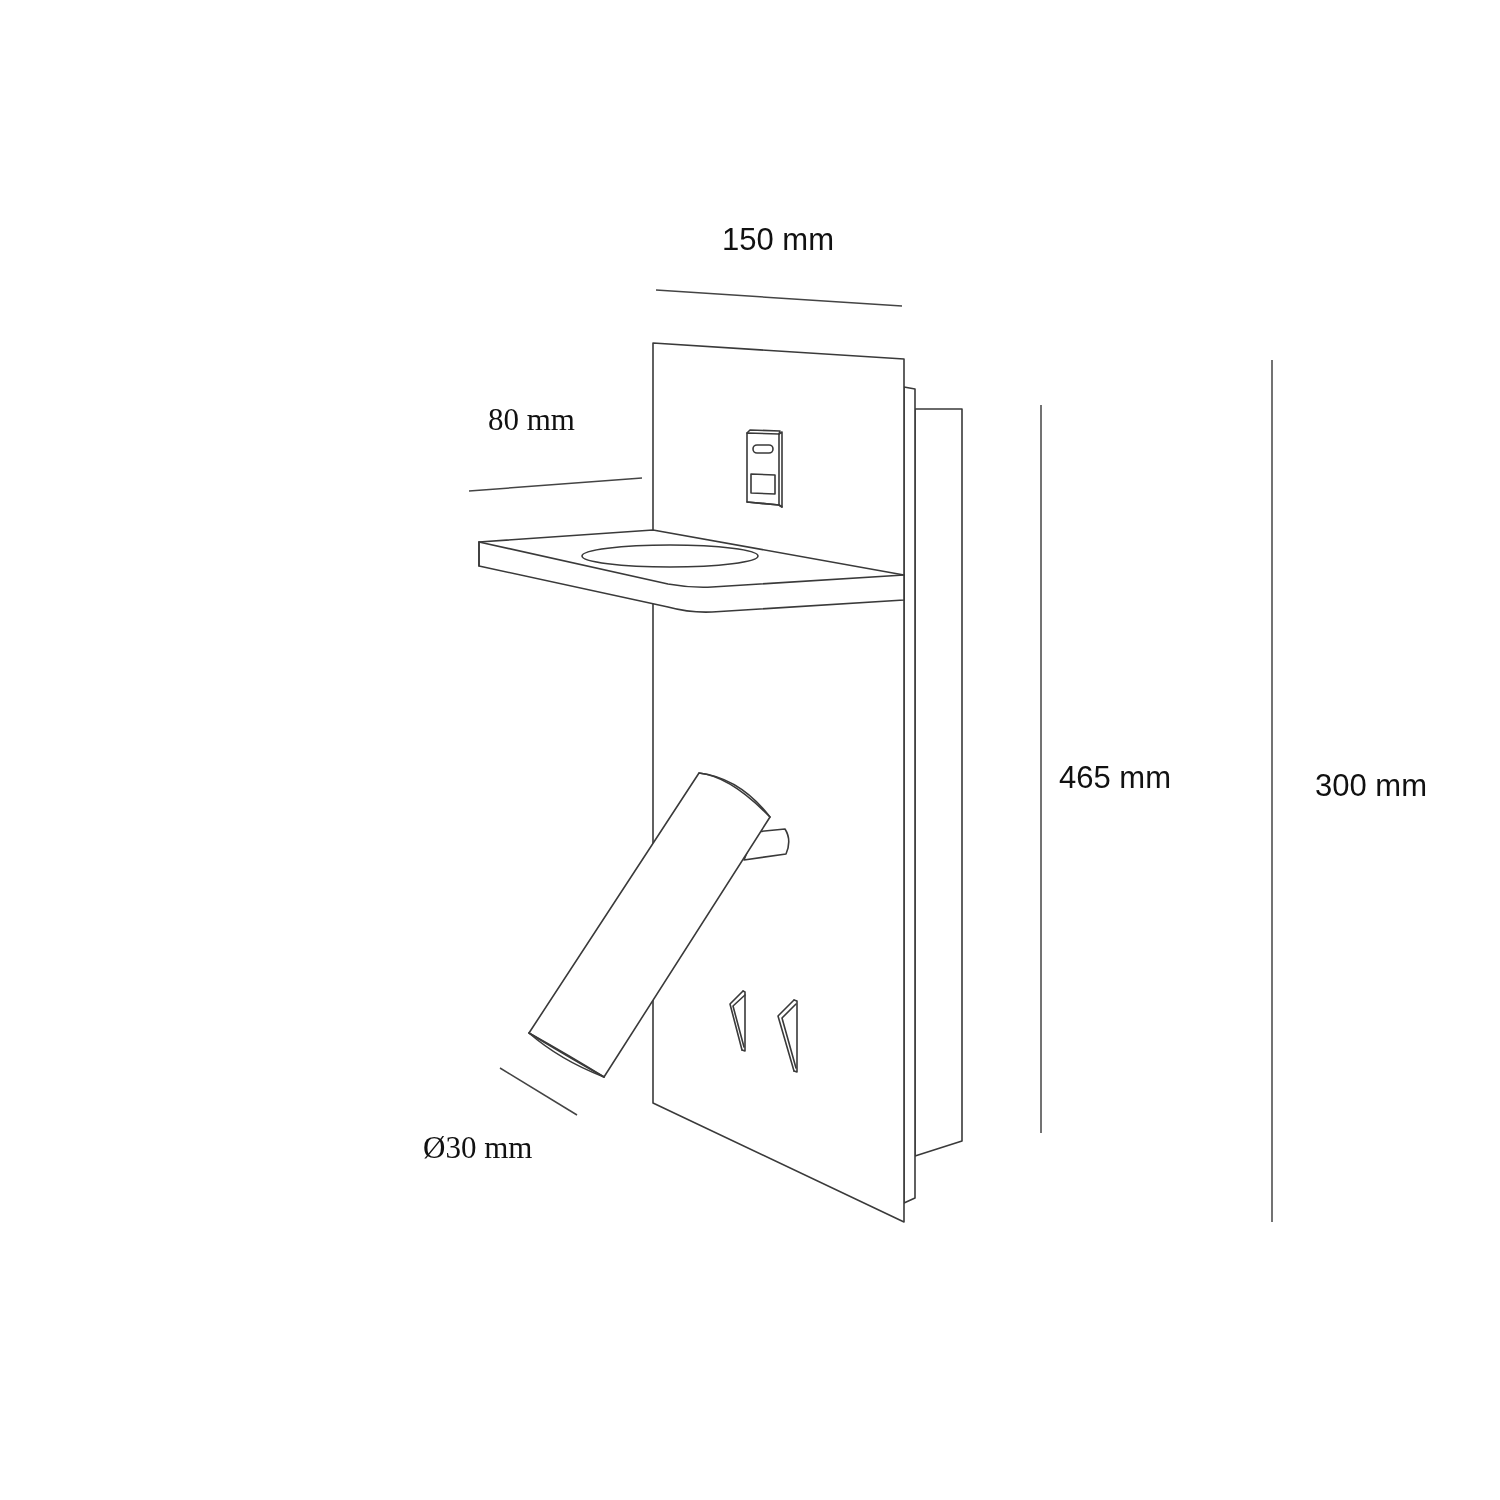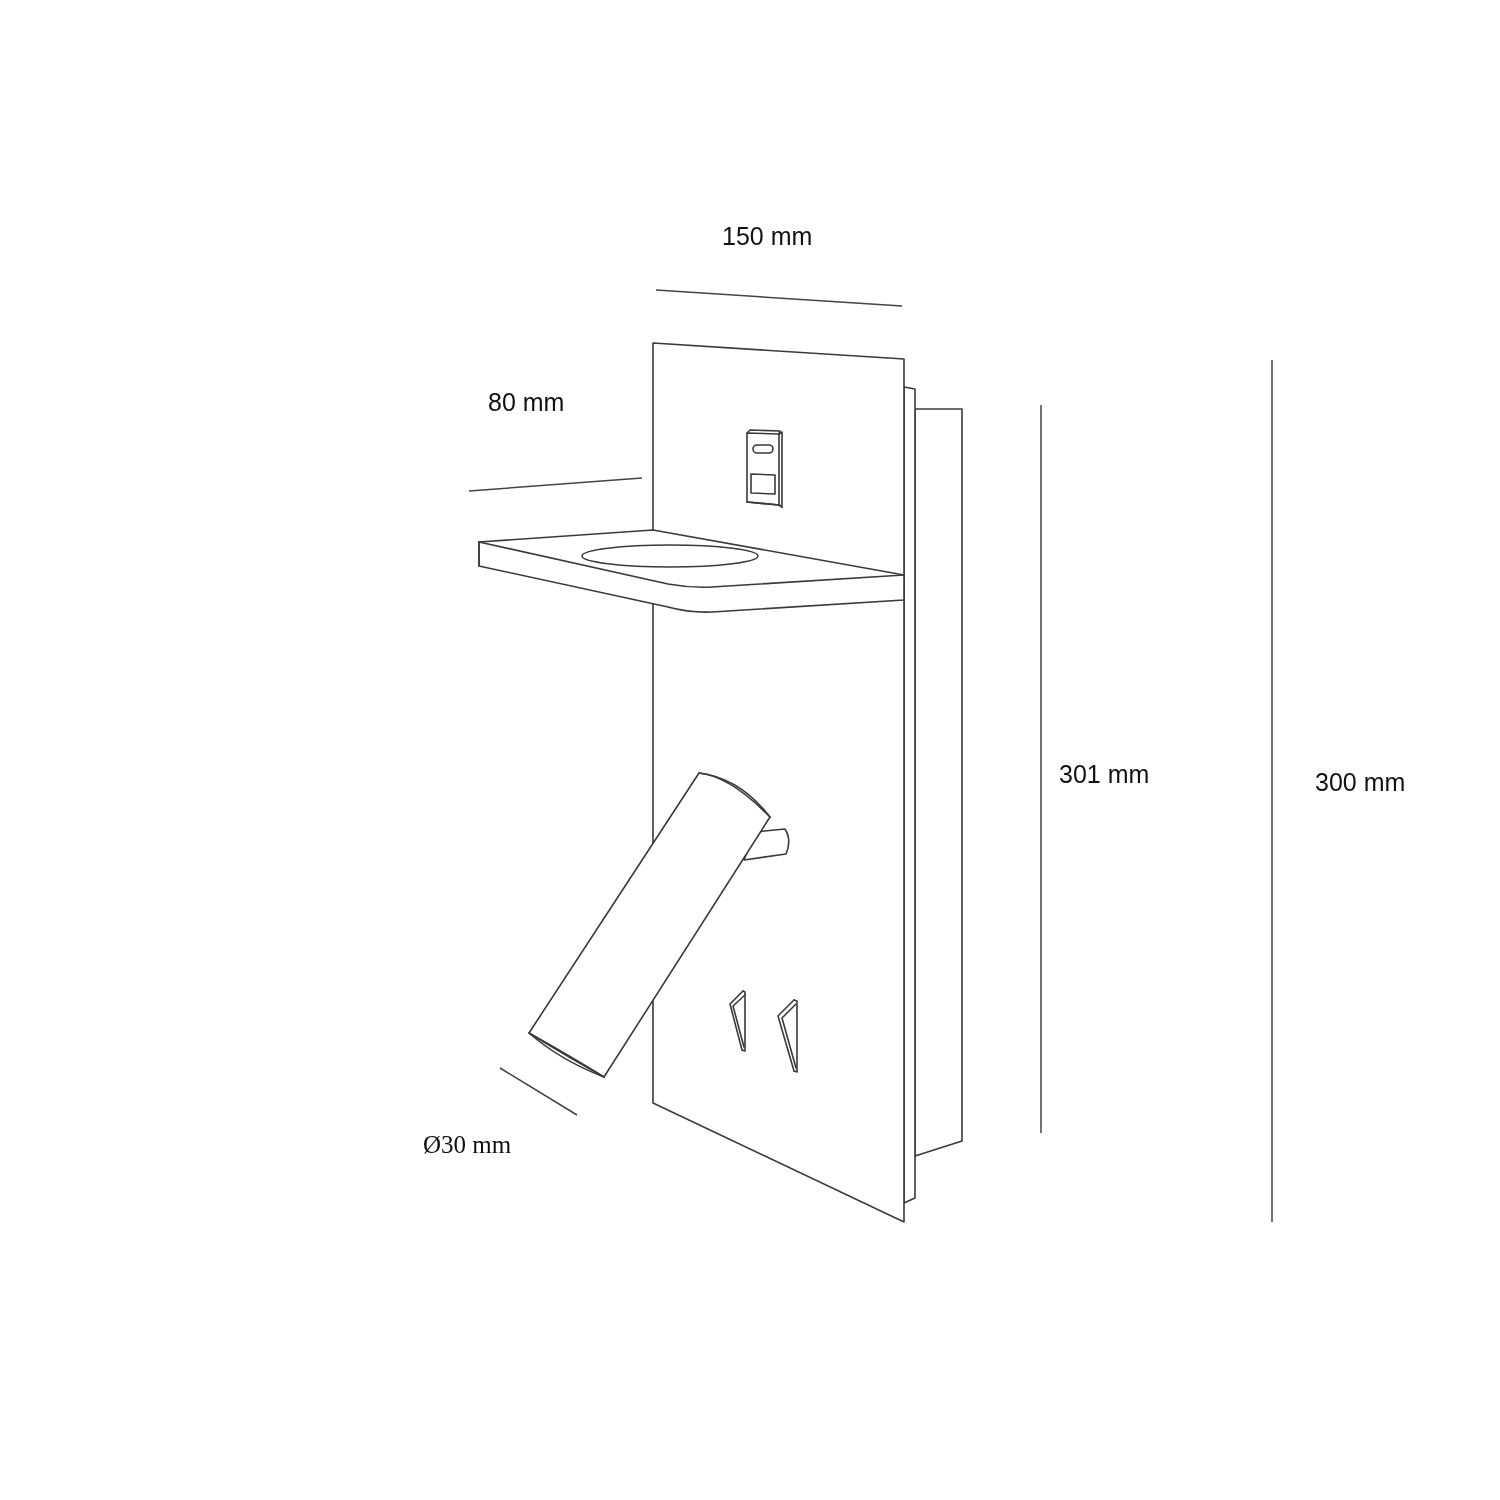--- a/index.html
+++ b/index.html
@@ -4,21 +4,21 @@
   <style>
     html, body { margin: 0; padding: 0; background: #ffffff; }
     body { width: 1500px; height: 1500px; position: relative; overflow: hidden; }
     #canvas { position: absolute; left: 0; top: 0; width: 1500px; height: 1500px; }
     .ln { fill: none; stroke: #3a3a3a; stroke-width: 1.6; stroke-linejoin: round; stroke-linecap: round; }
     .fillw { fill: #ffffff; stroke: #3a3a3a; stroke-width: 1.6; stroke-linejoin: round; }
     .dim { fill: none; stroke: #444444; stroke-width: 1.5; }
     .label {
       position: absolute;
       font-family: "Liberation Sans", sans-serif;
-      font-size: 25px;
+      font-size: 31px;
       color: #111111;
       white-space: nowrap;
       line-height: 1;
     }
   </style>
 </head>
 <body>
 
 <div id="diagram">
   <svg id="canvas" viewBox="0 0 1500 1500">
@@ -74,17 +74,17 @@
     </g>
 
     <line class="dim" x1="656" y1="290" x2="902" y2="306"></line>
     <line class="dim" x1="469" y1="491" x2="642" y2="478"></line>
     <line class="dim" x1="500" y1="1068" x2="577" y2="1115"></line>
     <line class="dim" x1="1041" y1="405" x2="1041" y2="1133"></line>
     <line class="dim" x1="1272" y1="360" x2="1272" y2="1222"></line>
   </svg>
 
   <div class="label" style="left:722px; top:224px;">150 mm</div>
-  <div class="label" style="left:488px; top:390px;">80 mm</div>
+  <div class="label" style="left:488px; top:404px;font-family:Liberation Serif, serif;">80 mm</div>
   <div class="label" style="left:423px; top:1132px;font-family:Liberation Serif, serif;">Ø30 mm</div>
-  <div class="label" style="left:1059px; top:762px;">301 mm</div>
+  <div class="label" style="left:1059px; top:762px;">465 mm</div>
   <div class="label" style="left:1315px; top:770px;">300 mm</div>
 </div>
 
 </body></html>

